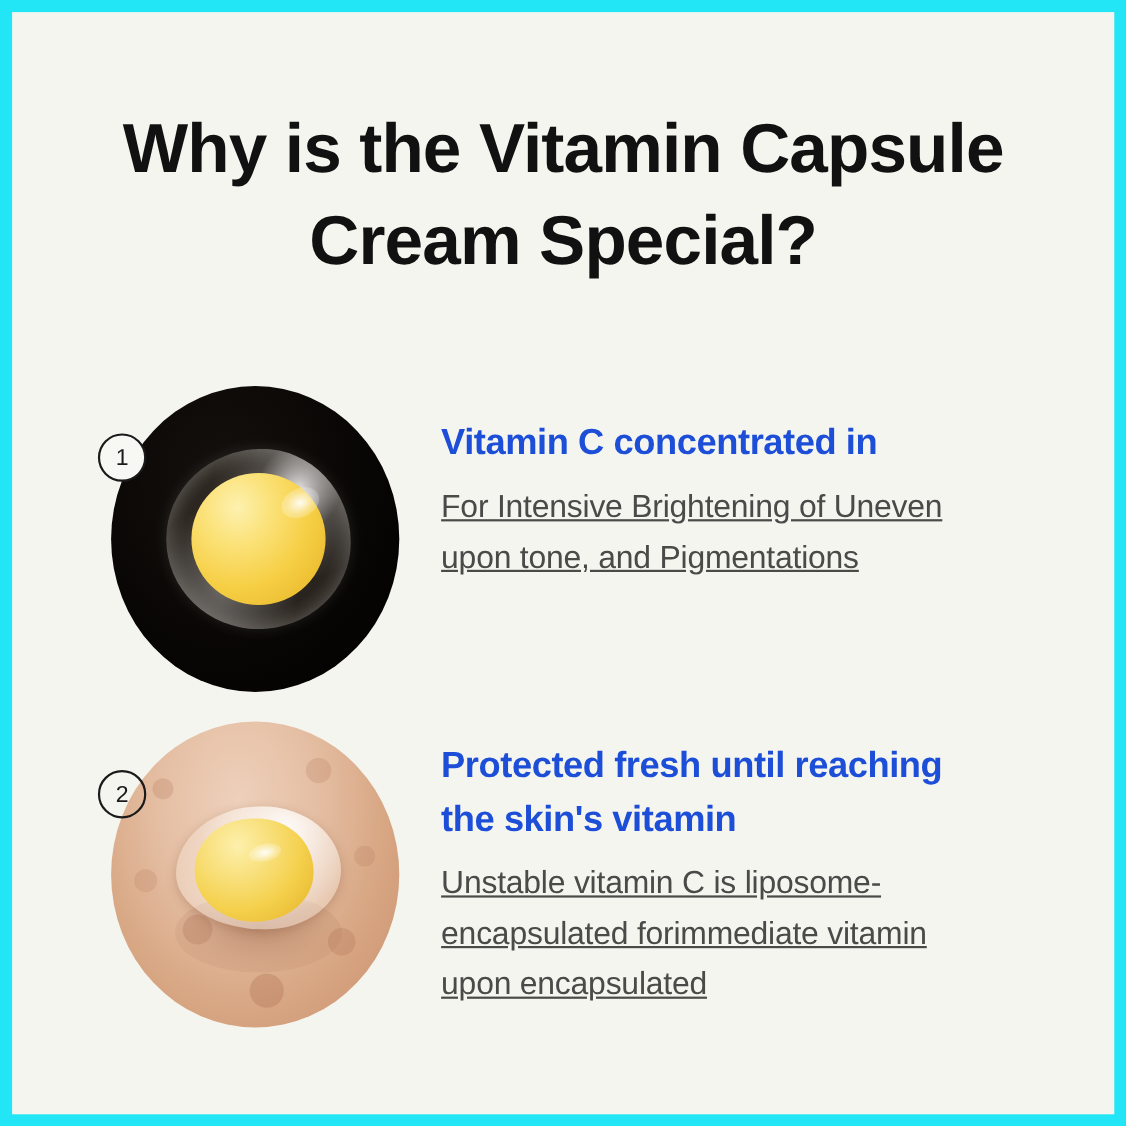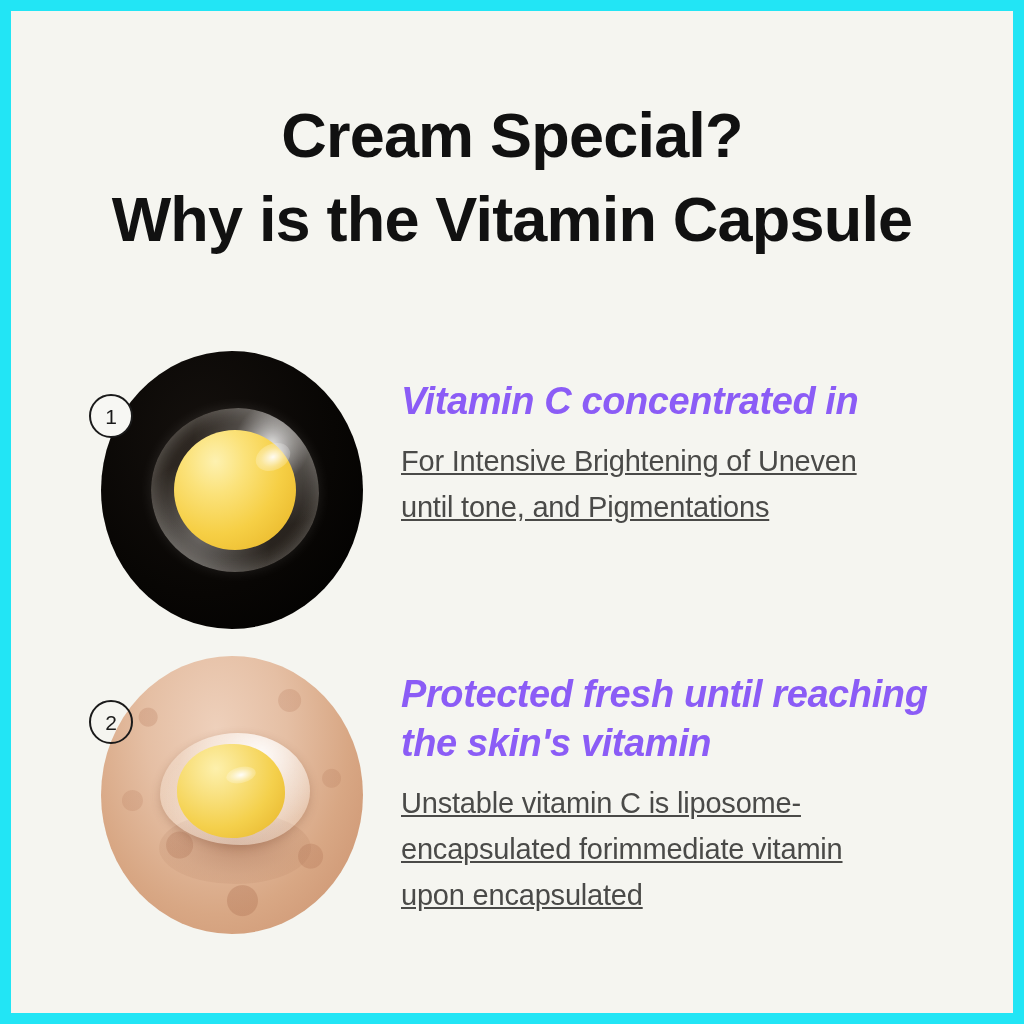--- a/index.html
+++ b/index.html
@@ -202,67 +202,66 @@
   
   .copy {
     padding-left: 36px;
     padding-top: 30px;
     width: 600px;
     box-sizing: border-box;
   }
   #feature-2 .copy { padding-top: 18px; }
 
   .feature-heading {
-    color: #8b5cf6;
+    color: #1d4ed8;
     font-weight: bold;
-    font-size: 38px;
+    font-size: 33px;
     line-height: 49px;
     letter-spacing: -0.4px;
     margin: 0;
-    font-style: italic;
   }
   .feature-body {
     color: #4a4a48;
     font-size: 29px;
     line-height: 46px;
     letter-spacing: -0.2px;
     margin: 12px 0 0 0;
     text-decoration: underline;
   }
   #feature-2 .feature-body { }
 </style>
 </head>
 <body>
 
 <div id="infographic">
 
   <div class="title-block">
+    <div class="title-line">Why is the Vitamin Capsule</div>
     <div class="title-line">Cream Special?</div>
-    <div class="title-line">Why is the Vitamin Capsule</div>
   </div>
 
   <div class="feature" id="feature-1">
 
     <div class="photo-wrap">
       <div class="photo photo-black">
         <div class="capsule-gel">
           <div class="capsule-core"></div>
           <div class="capsule-spec"></div>
         </div>
       </div>
       <div class="badge" id="badge-1">1</div>
     </div>
 
     <div class="copy">
       <p class="feature-heading">
         <span>Vitamin C concentrated in</span><br>
       </p>
       <p class="feature-body">
         <span>For Intensive Brightening of Uneven</span><br>
-        <span>until tone, and Pigmentations</span>
+        <span>upon tone, and Pigmentations</span>
       </p>
     </div>
   </div>
 
   <div class="feature" id="feature-2">
 
     <div class="photo-wrap">
       <div class="photo photo-skin">
         <div class="skin-mottle"></div>
         <div class="skin-shadow"></div>

